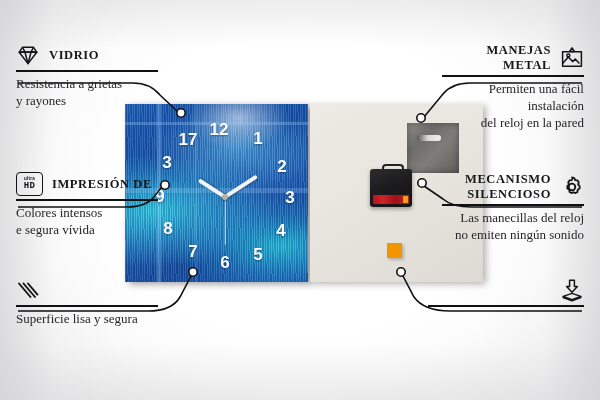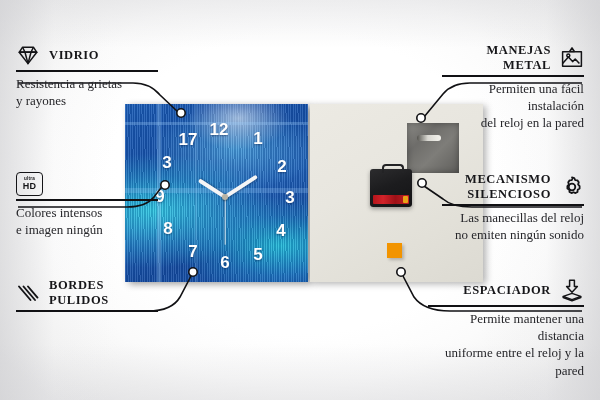--- a/index.html
+++ b/index.html
@@ -121,21 +121,21 @@
     color:#26262a;margin-top:3px;
   }
   .callout.right .desc{text-align:right;}
   .ico{width:24px;height:24px;flex:0 0 24px;display:block;}
   .hdbox{
     width:25px;height:22px;flex:0 0 25px;border:1.8px solid #141417;border-radius:4px;
     display:flex;flex-direction:column;align-items:center;justify-content:center;
     color:#141417;line-height:1;
   }
   .hdbox .u{font-family:"Liberation Sans",sans-serif;font-size:4.6px;font-weight:700;letter-spacing:.2px;}
-  .hdbox .h{font-family:Liberation Sans, sans-serif;font-size:9px;font-weight:700;letter-spacing:.3px;margin-top:.5px;}
+  .hdbox .h{font-family:Liberation Mono, monospace;font-size:9px;font-weight:700;letter-spacing:.3px;margin-top:.5px;}
 
   #links{position:absolute;left:0;top:0;width:600px;height:400px;pointer-events:none;}
 </style>
 </head>
 <body>
 
 <div id="stage">
 
   <div id="product">
 
@@ -223,44 +223,44 @@
     </div>
   </div>
 
   <div class="callout left" style="left:16px;top:172px;width:142px">
     <div class="head">
       <div class="hdbox">
         <span class="u">ultra</span>
         <span class="h">HD</span>
       </div>
       <div class="title">
+        <div>IMPRESIÓN DE</div>
       </div>
     </div>
     <div class="rule" style="width:142px"></div>
     <div class="desc">
       <div style="white-space:pre-line">Colores intensos
-e imagen ningún</div>
+e segura vívida</div>
     </div>
   </div>
 
   <div class="callout left" style="left:16px;top:278px;width:142px">
     <div class="head">
       <svg class="ico" viewBox="0 0 24 24">
         <g stroke="#141417" stroke-width="1.9" stroke-linecap="round">
           <path d="M3 5.5 14.5 19"></path>
           <path d="M7.5 5.5 19 19"></path>
           <path d="M12 5.5 21.5 16.6"></path>
         </g>
       </svg>
-      <div class="title">
-        <div>BORDES</div>
-        <div>PULIDOS</div>
-      </div>
-    </div>
-    <div class="rule" style="width:142px"></div>
+    </div>
+    <div class="rule" style="width:142px"></div>
+    <div class="desc">
+      <div style="white-space:pre-line">Superficie lisa y segura</div>
+    </div>
   </div>
 
   <div class="callout right" style="left:442px;top:172px;width:142px">
     <div class="head">
       <div class="title">
         <div>MECANISMO</div>
         <div>SILENCIOSO</div>
       </div>
       <svg class="ico" viewBox="0 0 24 24">
         <g fill="none" stroke="#141417" stroke-width="1.8" stroke-linejoin="round">
@@ -294,30 +294,25 @@
     <div class="rule" style="width:142px"></div>
     <div class="desc">
       <div style="white-space:pre-line">Permiten una fácil instalación
 del reloj en la pared</div>
     </div>
   </div>
 
   <div class="callout right" style="left:428px;top:278px;width:156px">
     <div class="head">
       <div class="title">
-        <div>ESPACIADOR</div>
       </div>
       <svg class="ico" viewBox="0 0 24 24">
         <g fill="none" stroke="#141417" stroke-width="1.5" stroke-linejoin="round">
           <path d="M9.6 2.2h4.8v6.4h3L12 14.2 6.6 8.6h3V2.2z"></path>
           <path d="M12 15.4 3.2 18.4 12 21.6l8.8-3.2L12 15.4z"></path>
           <path d="M3.2 18.4v1.1L12 22.7l8.8-3.2v-1.1"></path>
         </g>
       </svg>
     </div>
     <div class="rule" style="width:156px"></div>
-    <div class="desc">
-      <div style="white-space:pre-line">Permite mantener una distancia
-uniforme entre el reloj y la pared</div>
-    </div>
   </div>
 
 </div>
 
 </body></html>

